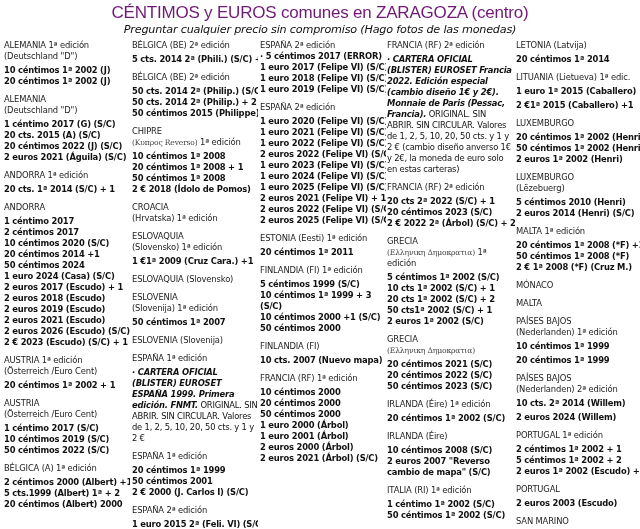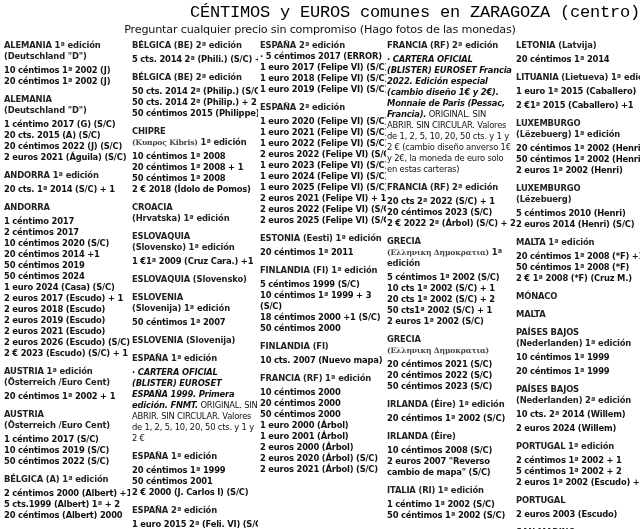--- a/index.html
+++ b/index.html
@@ -1,23 +1,23 @@
 <!DOCTYPE html>
 <html><head>
 <meta charset="utf-8">
 <style>
   html, body { margin:0; padding:0; background:#ffffff; }
   body { width:640px; height:529px; overflow:hidden; position:relative; color:#111; font-family:"DejaVu Sans", "Liberation Sans", sans-serif; }
   .header { text-align:center; padding-top:3px; height:37px; }
-  .title { font-size:17px; line-height:20px; letter-spacing:-0.2px; color:#000000; font-family:Liberation Mono, monospace;text-align:right; }
-  .subtitle { font-size:11.2px; line-height:14px; color:#111; letter-spacing:-0.2px; }
+  .title { font-size:17px; line-height:20px; letter-spacing:-0.2px; color:#701a75; font-family:Liberation Sans, sans-serif; }
+  .subtitle { font-size:11.2px; line-height:14px; color:#111; letter-spacing:-0.2px;font-style:italic; }
   .cols { position:absolute; top:40px; left:0; width:640px; height:489px; }
   .col { position:absolute; top:0; height:489px; overflow:hidden; }
   .section { margin-bottom:7px; }
-  .h { font-size:8.4px; line-height:11px; font-weight:bold; color:#222; letter-spacing:-0.15px; white-space:nowrap; }
+  .h { font-size:8.4px; line-height:11px; font-weight:normal; color:#222; letter-spacing:-0.15px; white-space:nowrap; }
   .it { font-size:8.4px; line-height:11px; font-weight:bold; color:#111; letter-spacing:-0.2px; white-space:nowrap; }
   .gap { margin-top:3px; }
   .para { font-size:8.4px; line-height:11px; color:#111; letter-spacing:-0.2px; white-space:normal; }
   .para b { font-weight:bold;font-style:italic; }
   .greek { font-family:"DejaVu Serif", serif; font-size:7.6px; color:#444; }
 </style>
 </head>
 <body>
 
 <div class="header">
@@ -44,21 +44,20 @@
       <div class="section">
         <div class="h">ANDORRA 1ª edición</div>
         <div class="it gap">20  cts. 1ª 2014 (S/C) + 1</div>
       </div>
       <div class="section">
         <div class="h">ANDORRA</div>
         <div class="it gap">1 céntimo 2017</div>
         <div class="it">2 céntimos 2017</div>
         <div class="it">10 céntimos 2020 (S/C)</div>
         <div class="it">20 céntimos 2014 +1</div>
-        <div class="it">50 céntimos 2019</div>
         <div class="it">50 céntimos 2024</div>
         <div class="it">1 euro 2024 (Casa) (S/C)</div>
         <div class="it">2 euros 2017 (Escudo) + 1</div>
         <div class="it">2 euros 2018 (Escudo)</div>
         <div class="it">2 euros 2019 (Escudo)</div>
         <div class="it">2 euros 2021 (Escudo)</div>
         <div class="it">2 euros 2026 (Escudo) (S/C)</div>
         <div class="it">2 € 2023 (Escudo) (S/C) + 1</div>
       </div>
       <div class="section">
@@ -86,21 +85,21 @@
         <div class="it gap">5 cts. 2014 2ª (Phili.) (S/C) + 2</div>
       </div>
       <div class="section">
         <div class="h">BÉLGICA (BE) 2ª edición</div>
         <div class="it gap">50 cts. 2014 2ª (Philip.) (S/C)</div>
         <div class="it">50 cts. 2014 2ª  (Philip.) + 2</div>
         <div class="it">50 céntimos 2015 (Philippe)</div>
       </div>
       <div class="section">
         <div class="h">CHIPRE</div>
-        <div class="h"><span class="greek">(Κυπρος Kibris)</span><span> 1ª edición</span></div>
+        <div class="h"><span class="greek">(Κυπρος Reverso)</span><span> 1ª edición</span></div>
         <div class="it gap">10 céntimos 1ª 2008</div>
         <div class="it">20 céntimos 1ª 2008 + 1</div>
         <div class="it">50 céntimos 1ª 2008</div>
         <div class="it">2 € 2018 (Ídolo de Pomos)</div>
       </div>
       <div class="section">
         <div class="h">CROACIA</div>
         <div class="h"><span>(Hrvatska) 1ª edición</span></div>
       </div>
       <div class="section">
@@ -157,36 +156,35 @@
       </div>
       <div class="section">
         <div class="h">ESTONIA (Eesti) 1ª edición</div>
         <div class="it gap">20 céntimos 1ª 2011</div>
       </div>
       <div class="section">
         <div class="h">FINLANDIA (FI) 1ª edición</div>
         <div class="it gap">5 céntimos 1999 (S/C)</div>
         <div class="it">10 céntimos 1ª 1999 + 3</div>
         <div class="it">(S/C)</div>
-        <div class="it">18 céntimos 2000 +1 (S/C)</div>
+        <div class="it">10 céntimos 2000 +1 (S/C)</div>
         <div class="it">50 céntimos 2000</div>
       </div>
       <div class="section">
         <div class="h">FINLANDIA (FI)</div>
         <div class="it gap">10 cts. 2007 (Nuevo mapa)</div>
       </div>
       <div class="section">
         <div class="h">FRANCIA (RF) 1ª edición</div>
         <div class="it gap">10 céntimos 2000</div>
         <div class="it">20 céntimos 2000</div>
         <div class="it">50 céntimos 2000</div>
         <div class="it">1 euro 2000 (Árbol)</div>
         <div class="it">1 euro 2001 (Árbol)</div>
         <div class="it">2 euros 2000 (Árbol)</div>
-        <div class="it">2 euros 2020 (Árbol) (S/C)</div>
         <div class="it">2 euros 2021 (Árbol) (S/C)</div>
       </div>
     </div>
   <div class="col" id="col3" style="left:387px;width:128px;">
       <div class="section">
         <div class="h">FRANCIA (RF) 2ª edición</div>
         <div class="para gap"><b>· CARTERA OFICIAL (BLISTER) EUROSET Francia 2022. Edición especial (cambio diseño 1€ y 2€). Monnaie de Paris (Pessac, Francia).</b><span> ORIGINAL. SIN ABRIR. SIN CIRCULAR. Valores de 1, 2, 5, 10, 20, 50 cts. y 1 y 2 € (cambio diseño anverso 1€ y 2€, la moneda de euro solo en estas carteras)</span></div>
       </div>
       <div class="section">
         <div class="h">FRANCIA (RF) 2ª edición</div>
@@ -234,21 +232,20 @@
         <div class="h">LETONIA (Latvija)</div>
         <div class="it gap">20 céntimos 1ª 2014</div>
       </div>
       <div class="section">
         <div class="h">LITUANIA (Lietueva) 1ª edic.</div>
         <div class="it gap">1 euro 1ª 2015 (Caballero)</div>
         <div class="it gap">2 €1ª 2015 (Caballero) +1</div>
       </div>
       <div class="section">
         <div class="h">LUXEMBURGO</div>
-        <div class="h"><span> (Lëzebuerg) 1ª edición</span></div>
         <div class="it gap">20 céntimos 1ª 2002 (Henri)</div>
         <div class="it">50 céntimos 1ª 2002 (Henri)</div>
         <div class="it">2 euros 1ª 2002 (Henri)</div>
       </div>
       <div class="section">
         <div class="h">LUXEMBURGO</div>
         <div class="h"><span> (Lëzebuerg)</span></div>
         <div class="it gap">5 céntimos 2010 (Henri)</div>
         <div class="it">2 euros 2014 (Henri) (S/C)</div>
       </div>

